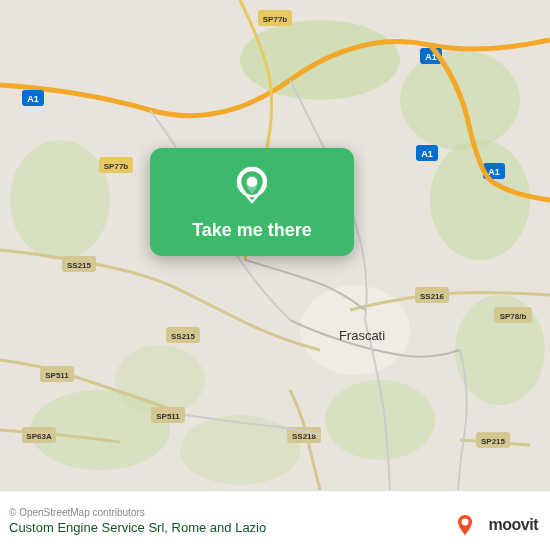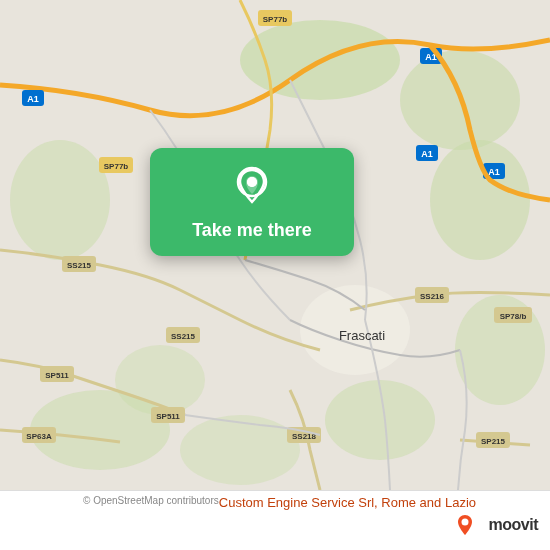--- a/index.html
+++ b/index.html
@@ -62,35 +62,35 @@
 
     
     #bottom-bar {
       position: absolute;
       bottom: 0;
       left: 0;
       width: 550px;
       height: 60px;
       background: #ffffff;
       display: flex;
-      flex-direction: row;
+      flex-direction: column;
       justify-content: center;
-      padding: 4px 12px 4px 21px;
+      padding: 4px 12px 4px 9px;
       border-top: 1px solid #ddd;
     }
 
     .bottom-copyright {
       font-size: 10px;
       color: #888;
       margin-bottom: 2px;
     }
 
     .bottom-title {
       font-size: 13px;
-      color: #c2410c;
+      color: #14532d;
       font-weight: 400;
     }
 
     .moovit-logo {
       position: absolute;
       bottom: 14px;
       right: 12px;
       display: flex;
       align-items: center;
       gap: 15px;

